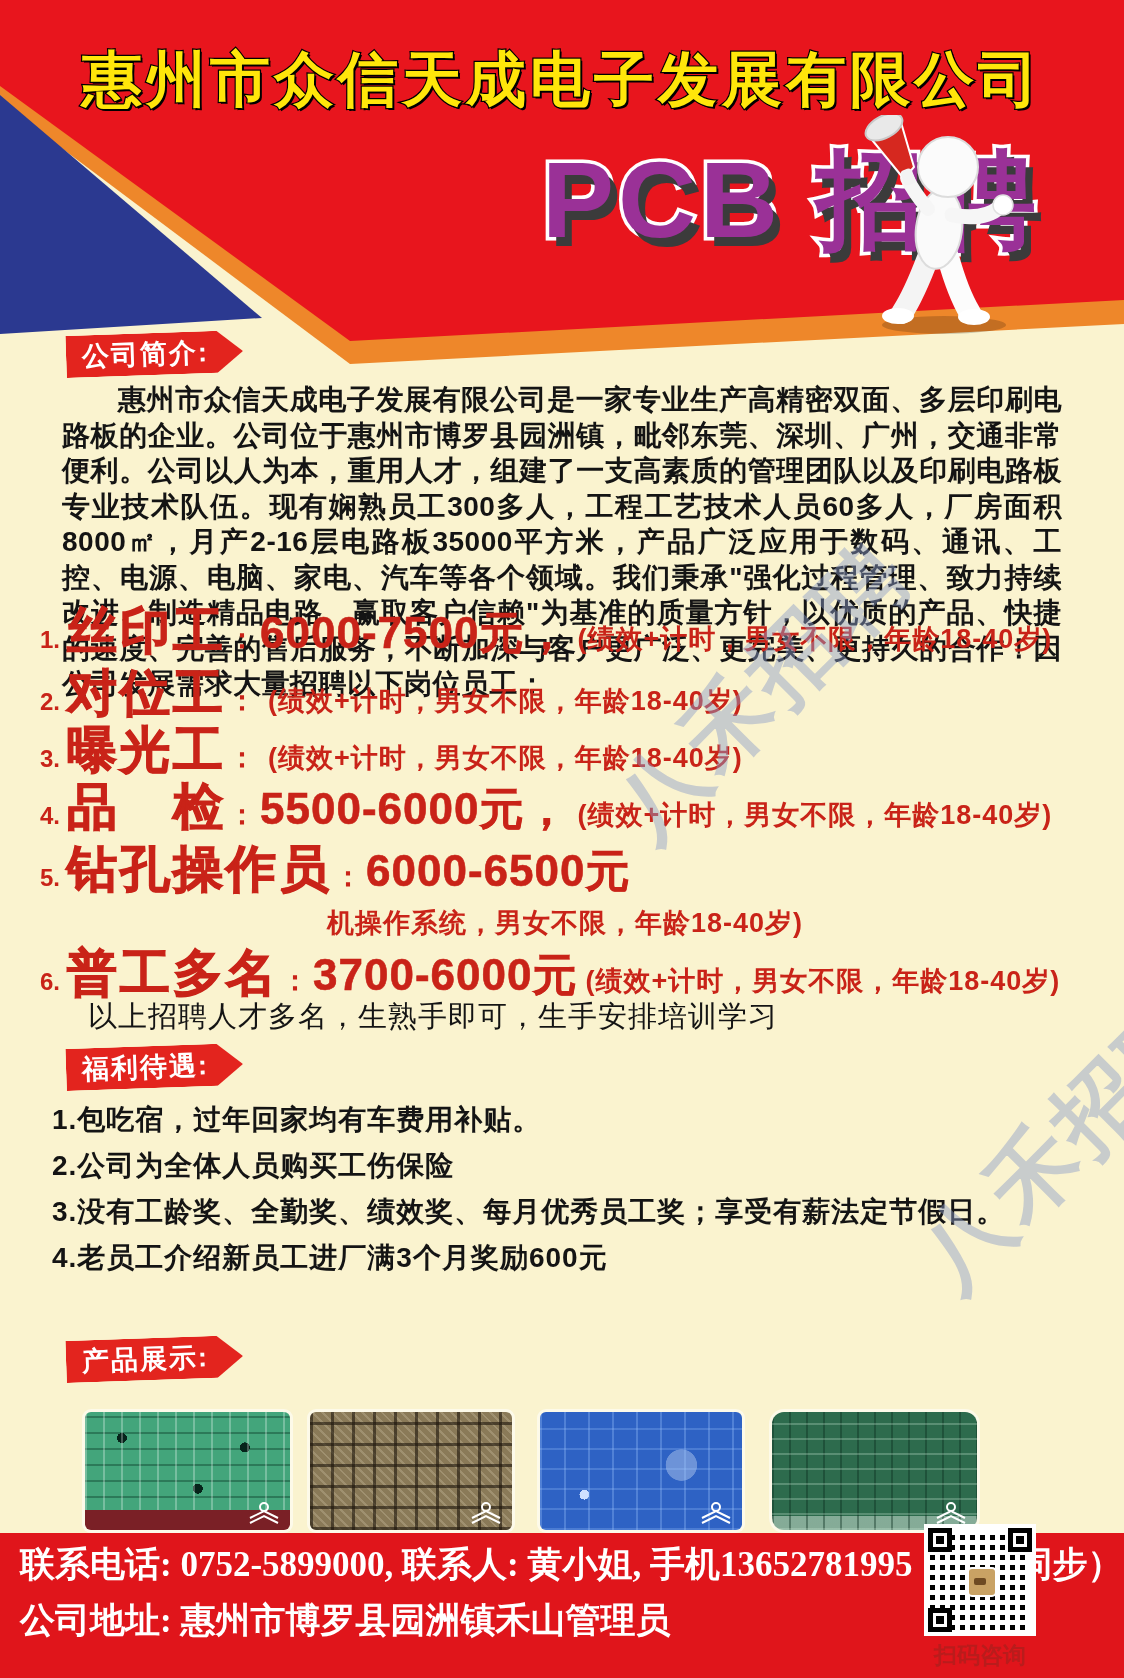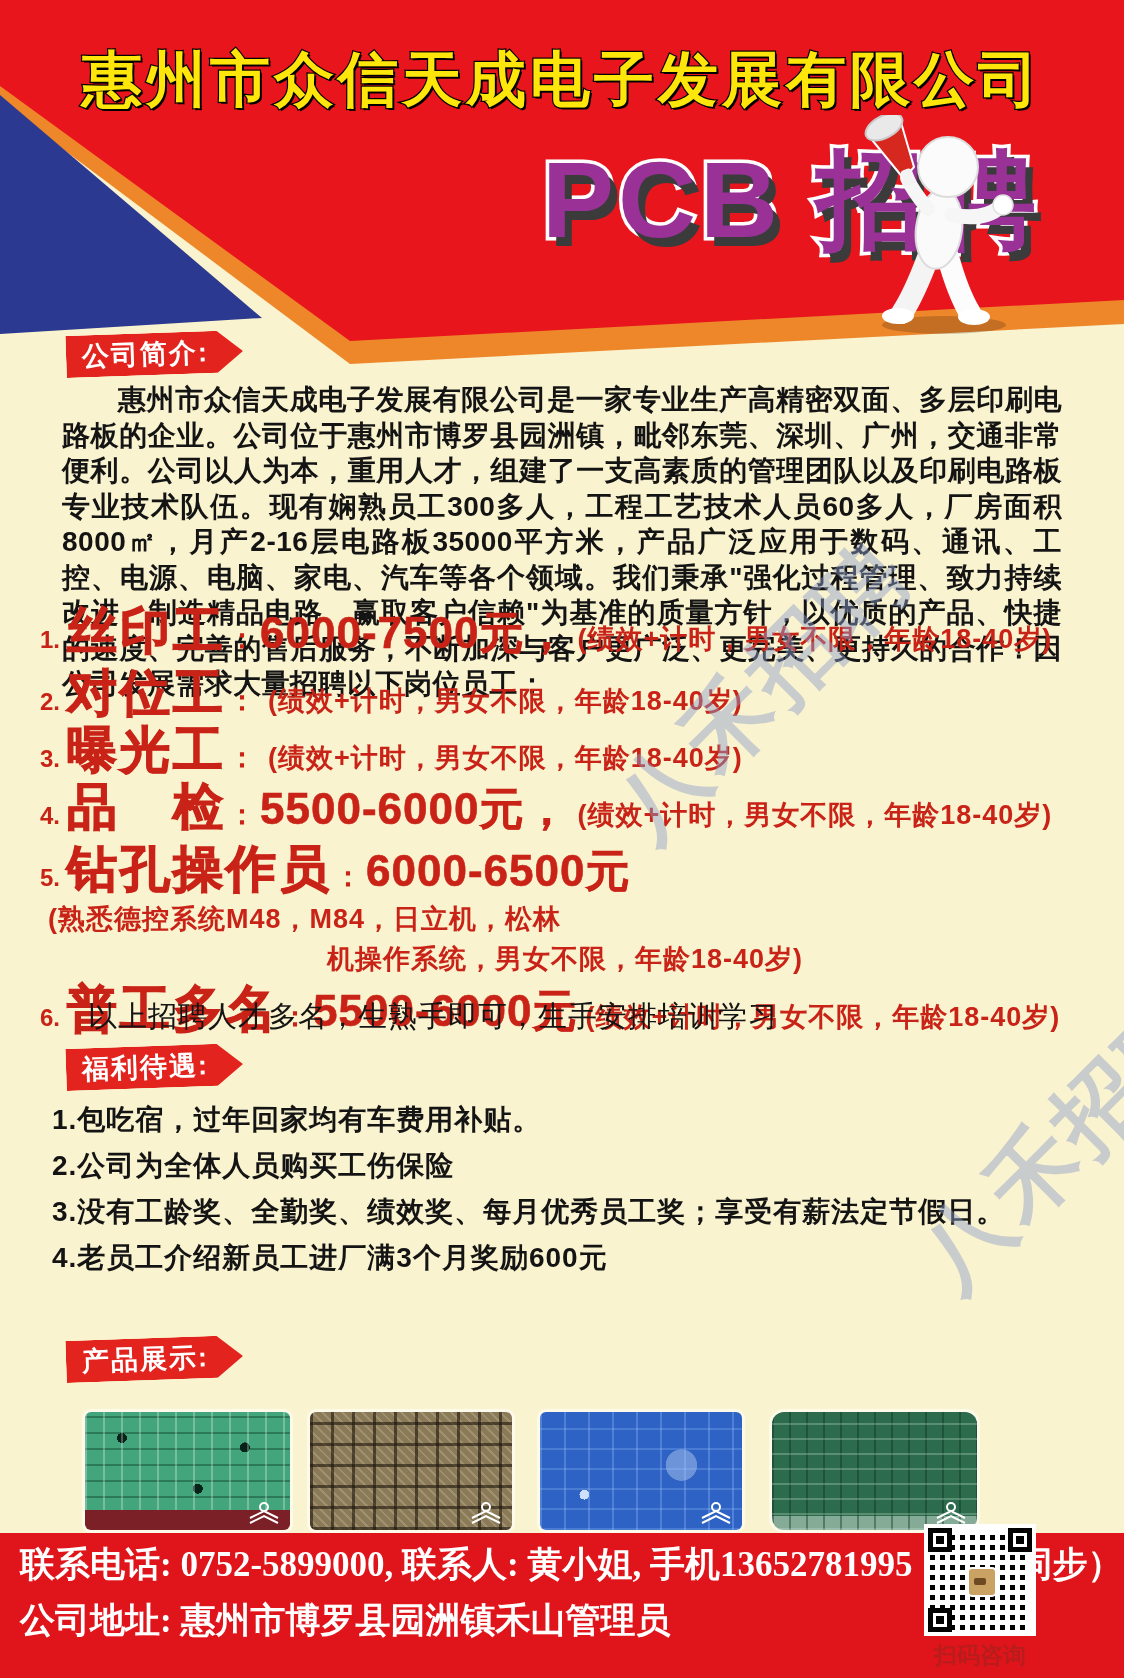--- a/index.html
+++ b/index.html
@@ -188,28 +188,27 @@
       <span class="job-title">品　检</span>
       <span class="job-colon">：</span>
       <span class="job-salary">5500-6000元，</span>
       <span class="job-note">(绩效+计时，男女不限，年龄18-40岁)</span>
     </div>
     <div class="job-row">
       <span class="job-num">5.</span>
       <span class="job-title">钻孔操作员</span>
       <span class="job-colon">：</span>
       <span class="job-salary">6000-6500元</span>
-      <span class="job-note">(熟悉德控系统M48，M84，日立机，松林</span>
       <span class="job-note2">机操作系统，男女不限，年龄18-40岁)</span>
     </div>
     <div class="job-row">
       <span class="job-num">6.</span>
       <span class="job-title">普工多名</span>
       <span class="job-colon">：</span>
-      <span class="job-salary">5500-6000元</span>
+      <span class="job-salary">3700-6000元</span>
       <span class="job-note">(绩效+计时，男女不限，年龄18-40岁)</span>
     </div>
   </div>
 
   <p class="jobs-note">以上招聘人才多名，生熟手即可，生手安排培训学习</p>
 
   <div class="badge badge-benefits">
     <span>福利待遇:</span>
   </div>
   <ul class="benefits">

